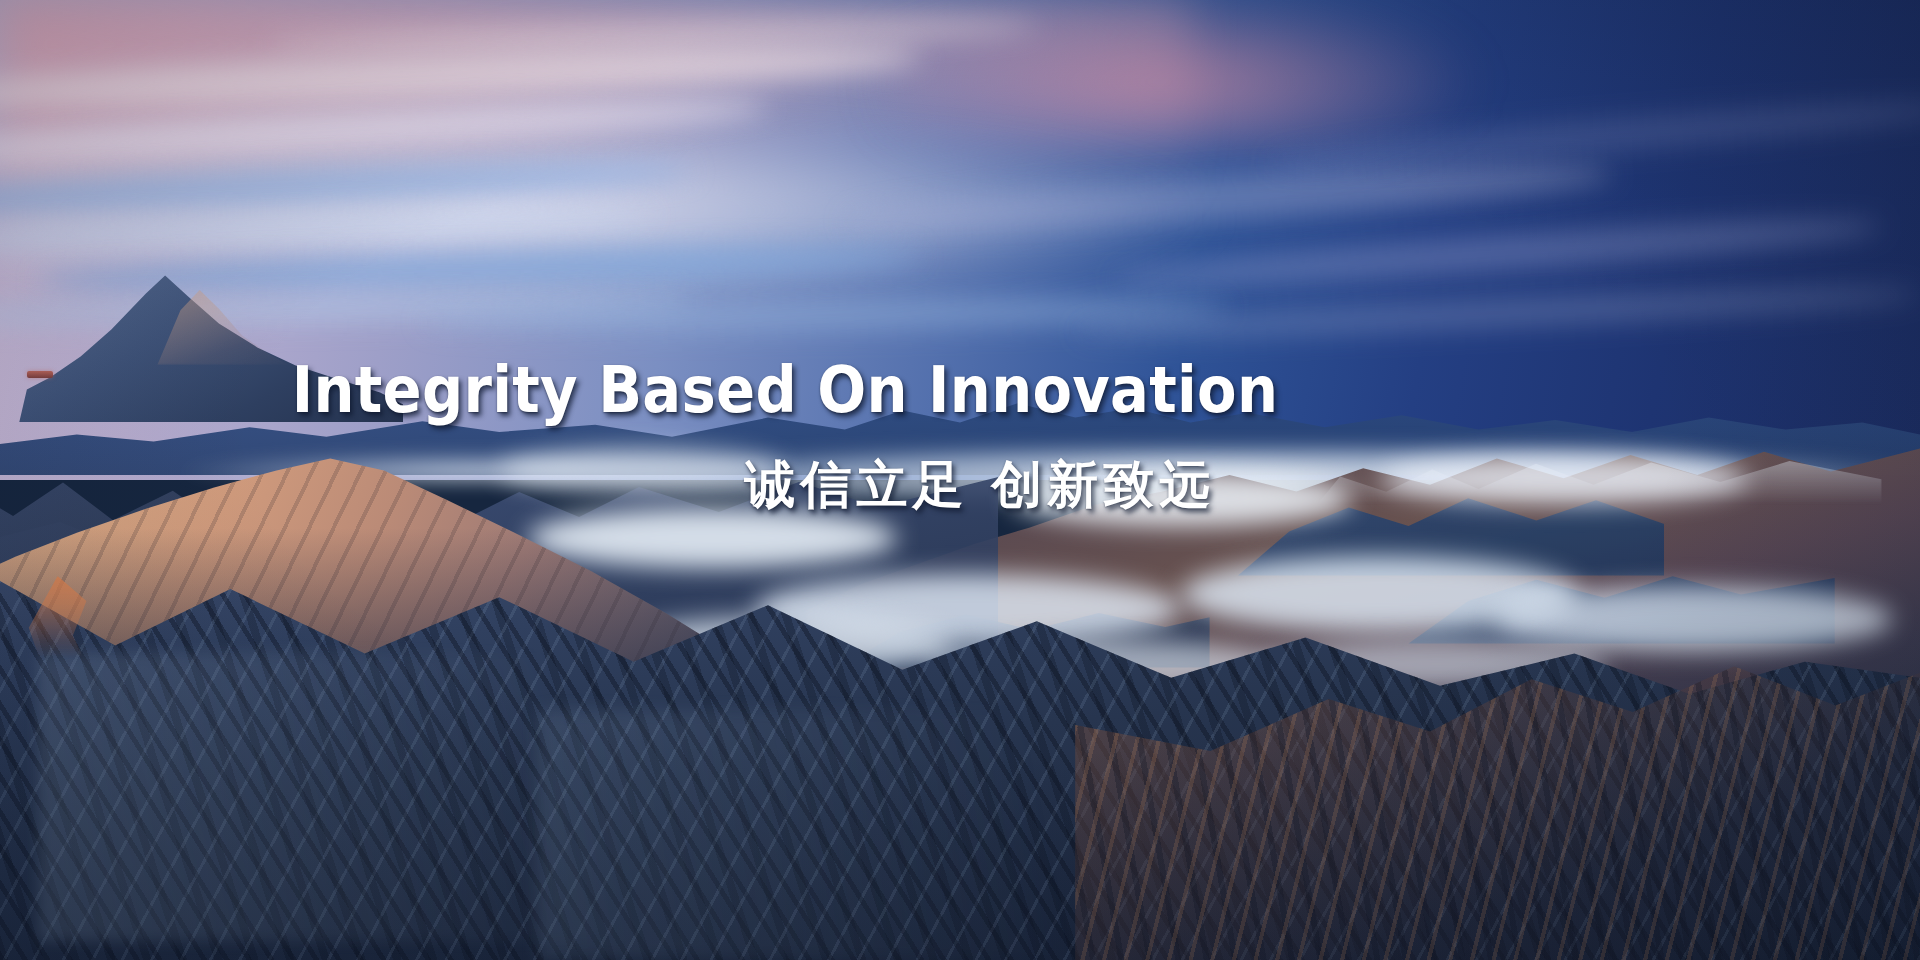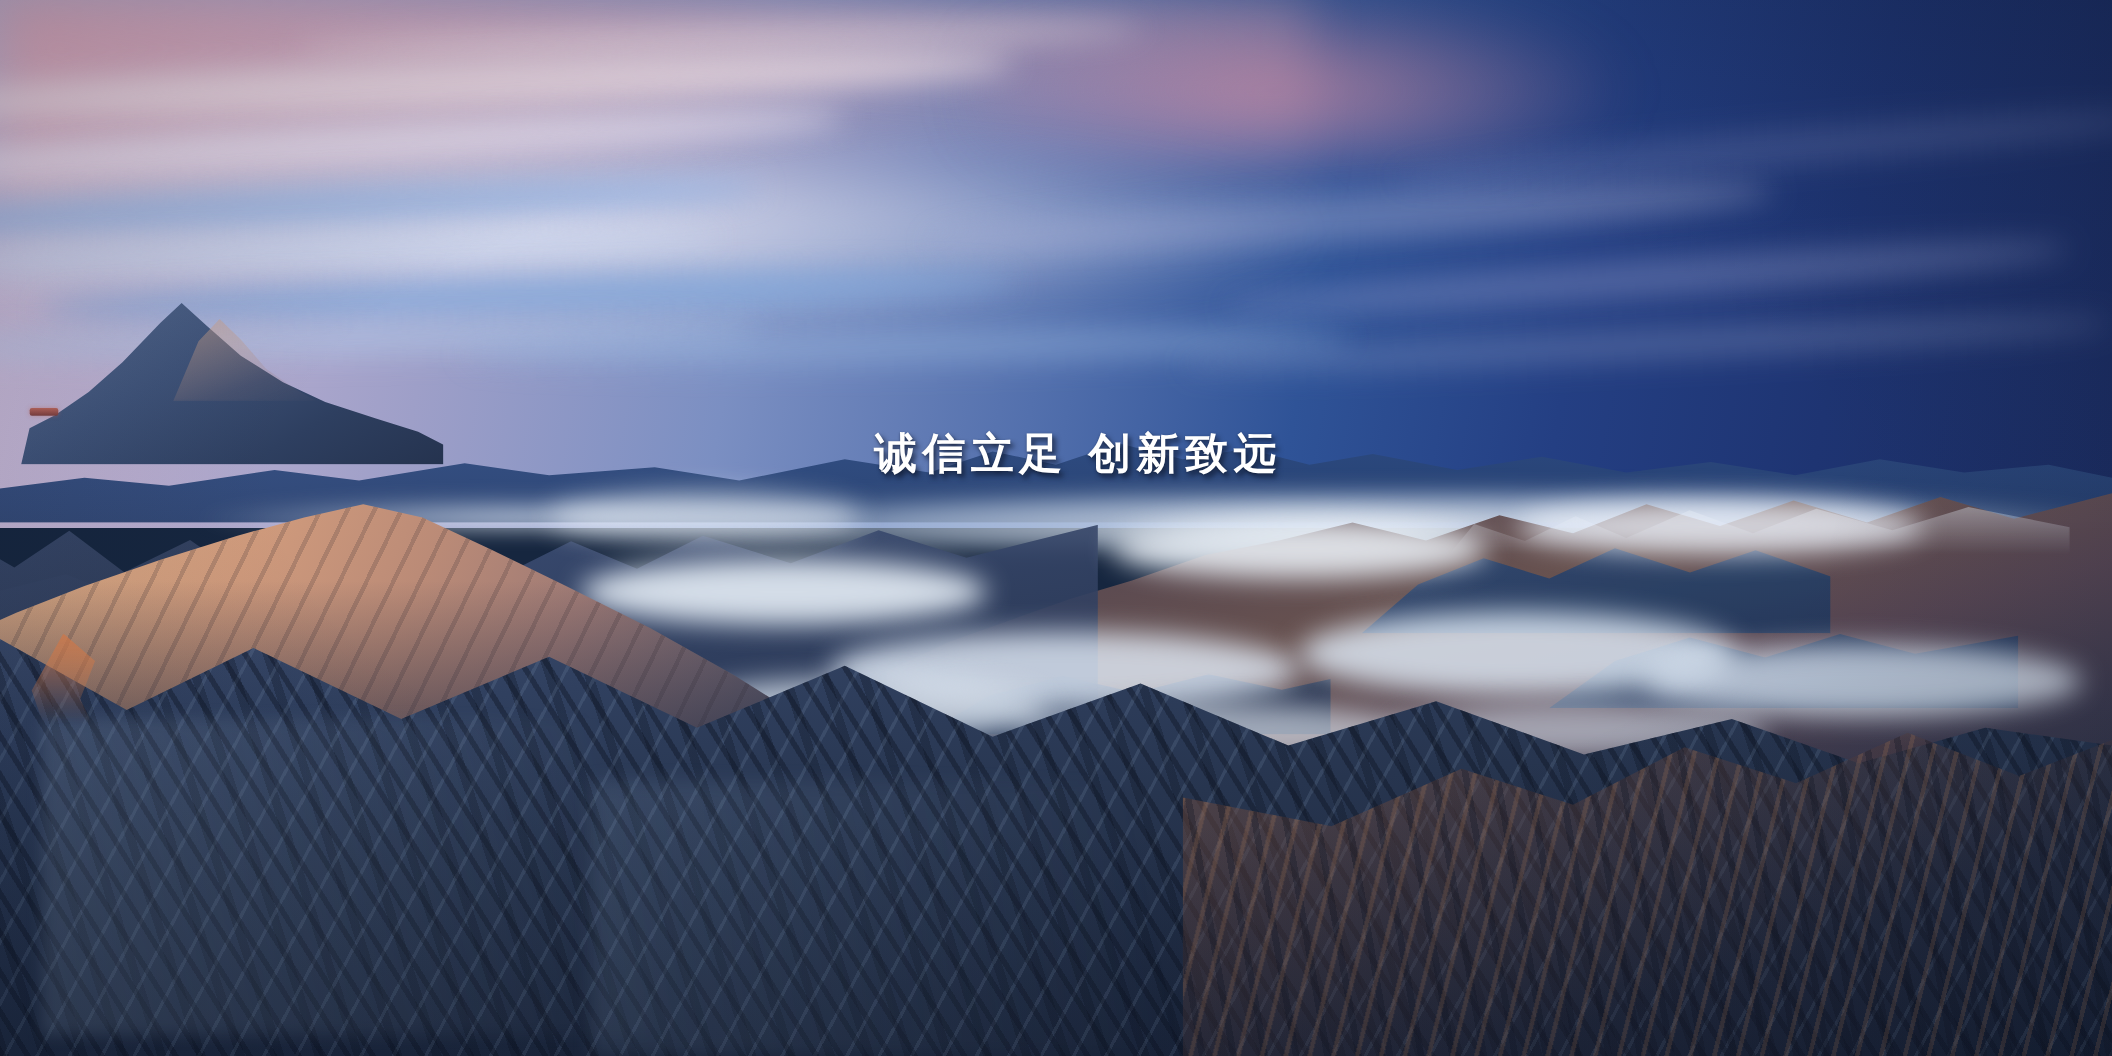--- a/index.html
+++ b/index.html
@@ -163,21 +163,21 @@
 
   .vignette{position:absolute;inset:0;pointer-events:none;
       background:radial-gradient(ellipse 80% 70% at 50% 46%,transparent 46%,rgba(8,16,34,.30) 100%);}
 
   
   .copy{position:absolute;left:0;top:358px;width:1570px;text-align:center;pointer-events:none;}
   .headline{margin:0;color:#ffffff;font-size:64px;line-height:1.02;font-weight:700;
       letter-spacing:.3px;white-space:nowrap;
       font-family:"DejaVu Sans Condensed","Liberation Sans Narrow","Liberation Sans",sans-serif;
       text-shadow:3px 4px 5px rgba(16,26,48,.70), 0 1px 2px rgba(16,26,48,.55);}
-  .sub{margin:34px 0 0 390px;color:#ffffff;font-size:39px;font-weight:700;line-height:1.1;
+  .sub{margin:34px 0 0 390px;color:#ffffff;font-size:51px;font-weight:700;line-height:1.1;
       letter-spacing:5px;white-space:nowrap;
       font-family:"DejaVu Sans","Liberation Sans",sans-serif;
       text-shadow:3px 4px 5px rgba(16,26,48,.72), 0 1px 2px rgba(16,26,48,.5);}
 </style>
 </head>
 <body>
 
 <div class="stage">
 
   <div class="sky"></div>
@@ -235,16 +235,17 @@
   <div class="fg-tex"></div>
   <div class="fg-scree"></div>
   <div class="fg-scree2"></div>
   <div class="fg-warm"></div>
   <div class="fg-warm-tex"></div>
   <div class="fg-warm-accent"></div>
 
   <div class="vignette"></div>
 
   <div class="copy">
+    <h1 class="headline">Integrity Based On Innovation</h1>
     <div class="sub">诚信立足 创新致远</div>
   </div>
 
 </div>
 
 </body></html>

